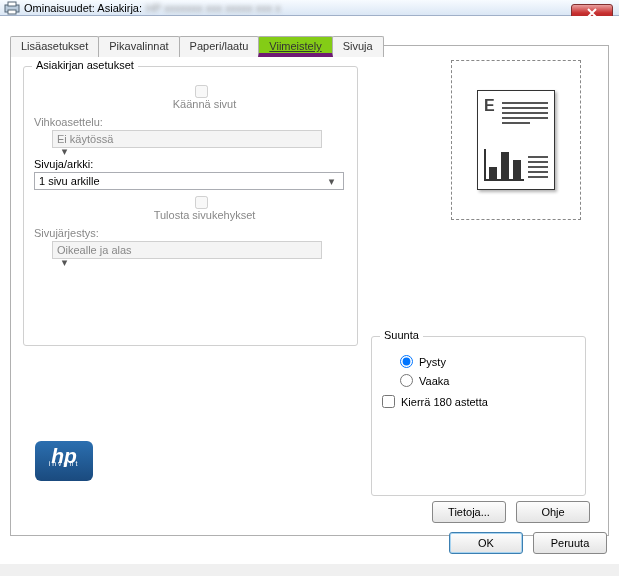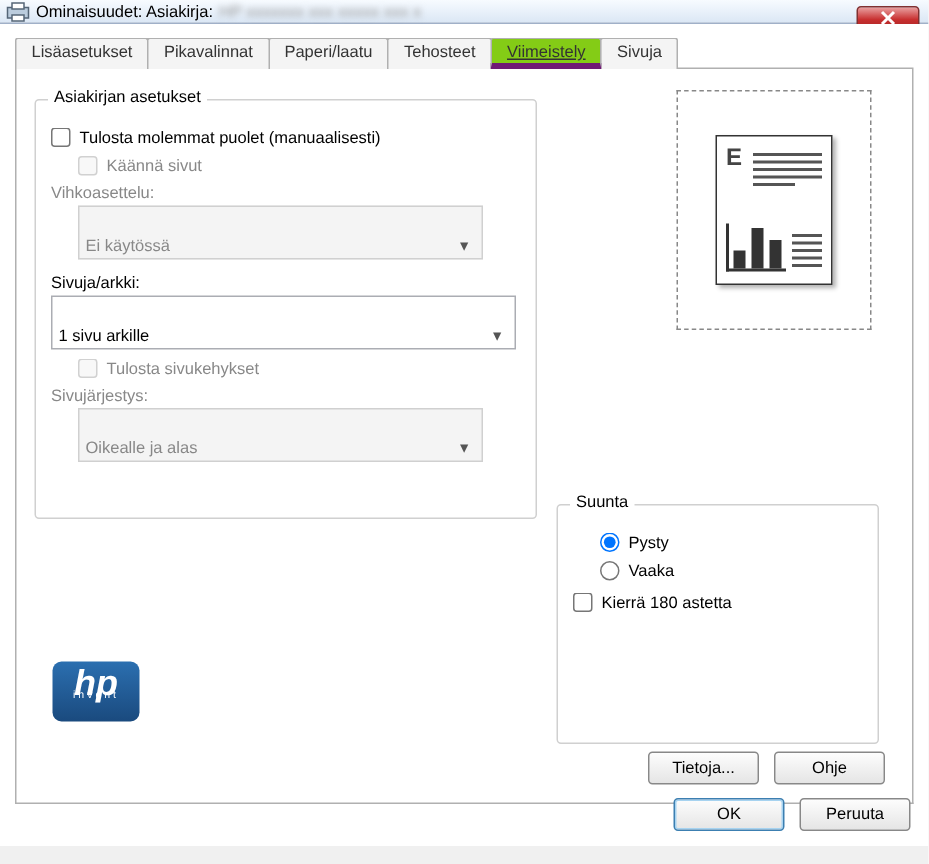--- a/index.html
+++ b/index.html
@@ -24,45 +24,45 @@
   font-family: Arial; font-weight: bold;
 }
 
 .client { padding: 8px 10px 10px 10px; background: #fff; height: 548px; position: relative; }
 
 .tabs { display: flex; border-bottom: 1px solid #b0b0b0; height: 22px; }
 .tab {
   padding: 3px 10px; border: 1px solid #b0b0b0; border-bottom: none;
   margin-right: -1px; background: #f4f4f4;
   border-top-left-radius: 2px; border-top-right-radius: 2px;
-  position: relative; top: 1px; color: #333;
+  position: relative; top: 12px; color: #333;
 }
 .tab.active { background: #84cc16; border-bottom: 4px solid #701a75; z-index: 2; text-decoration: underline; }
 
 .tab-body {
   border: 1px solid #b0b0b0; border-top: none;
   height: 490px; padding: 14px 12px; position: relative;
 }
 
 .groupbox { border: 1px solid #d0d0d0; border-radius: 3px; padding: 12px 0 14px 10px; position: absolute; }
 .groupbox .legend { position: absolute; top: -8px; left: 8px; background: #fff; padding: 0 4px; color: #000; }
 
 .gb-doc { left: 12px; top: 20px; width: 335px; height: 280px; }
 .gb-dir { left: 360px; top: 290px; width: 215px; height: 160px; }
 
 .check-row { display: flex; align-items: center; margin: 6px 0; }
 .check-row input { margin-right: 6px; width: 13px; height: 13px; }
 .check-row.disabled, .lbl.disabled { color: #888; }
-.indent { margin-left: 18px; }
+.indent { margin-left: 18px; flex-direction: column; }
 
 .lbl { display: block; margin: 4px 0 2px 0; }
 .select {
-  width: 270px; height: 36px; border: 1px solid #abadb3;
+  width: 270px; height: 18px; border: 1px solid #abadb3;
   background: #fff; padding: 2px 4px; position: relative;
-  display: flex; align-items: flex-end; justify-content: space-between;
+  display: flex; align-items: flex-start; justify-content: space-between;
 }
 .select.disabled { background: #f4f4f4; color: #888; border-color: #d0d0d0; }
 .select .chev { width: 15px; text-align: center; color: #555; }
 
 .radio-row { display: flex; align-items: center; margin: 6px 18px; }
 .radio-row input { margin-right: 6px; width: 13px; height: 13px; }
 
 .preview-box {
   position: absolute; left: 440px; top: 14px;
   width: 130px; height: 160px;
@@ -83,21 +83,21 @@
 }
 .page-prev .chart div { width: 8px; background: #333; }
 .page-prev .lines2 { position: absolute; bottom: 8px; left: 50px; right: 6px; }
 .page-prev .lines2 div { height: 2px; background: #555; margin: 3px 0; }
 
 .hp-logo {
   position: absolute; left: 24px; bottom: 54px;
   width: 58px; height: 40px;
   background: linear-gradient(#2b6fb0, #1a4a7e);
   border-radius: 6px; color:#fff; text-align:center;
-  font-style: italic; font-weight: bold; line-height: 30px; font-size: 24px;
+  font-style: italic; font-weight: bold; line-height: 30px; font-size: 21px;
 }
 .hp-logo::after { content: "invent"; position:absolute; bottom:2px; left:0; right:0; font-size:7px; font-style:normal; font-weight:normal; letter-spacing:2px;}
 
 .btn {
   height: 22px; padding: 0 14px; min-width: 74px;
   border: 1px solid #888; border-radius: 3px;
   background: linear-gradient(#fdfdfd, #e5e5e5);
   display: inline-flex; align-items: center; justify-content: center;
 }
 .btn.default { border: 1px solid #3c7fb1; box-shadow: 0 0 0 1px #a7d3f0 inset; }
@@ -123,34 +123,29 @@
       </svg>
   </div>
 </div>
 
 <div class="client">
 
   <div class="tabs">
     <div class="tab"><span>Lisäasetukset</span></div>
     <div class="tab"><span>Pikavalinnat</span></div>
     <div class="tab"><span>Paperi/laatu</span></div>
-    <div class="tab"><span>Tehosteet</span></div>
     <div class="tab active"><span>Viimeistely</span></div>
     <div class="tab"><span>Sivuja</span></div>
   </div>
 
   <div class="tab-body">
 
     <div class="groupbox gb-doc">
       <div class="legend">Asiakirjan asetukset</div>
 
-      <label class="check-row">
-        <input type="checkbox" style="">
-        <span>Tulosta molemmat puolet (manuaalisesti)</span>
-      </label>
 
       <label class="check-row indent disabled">
         <input type="checkbox" disabled="" style="">
         <span>Käännä sivut</span>
       </label>
 
       <span class="lbl indent disabled">Vihkoasettelu:</span>
       <div class="select indent disabled">
         <span>Ei käytössä</span>
         <span class="chev">▾</span>

